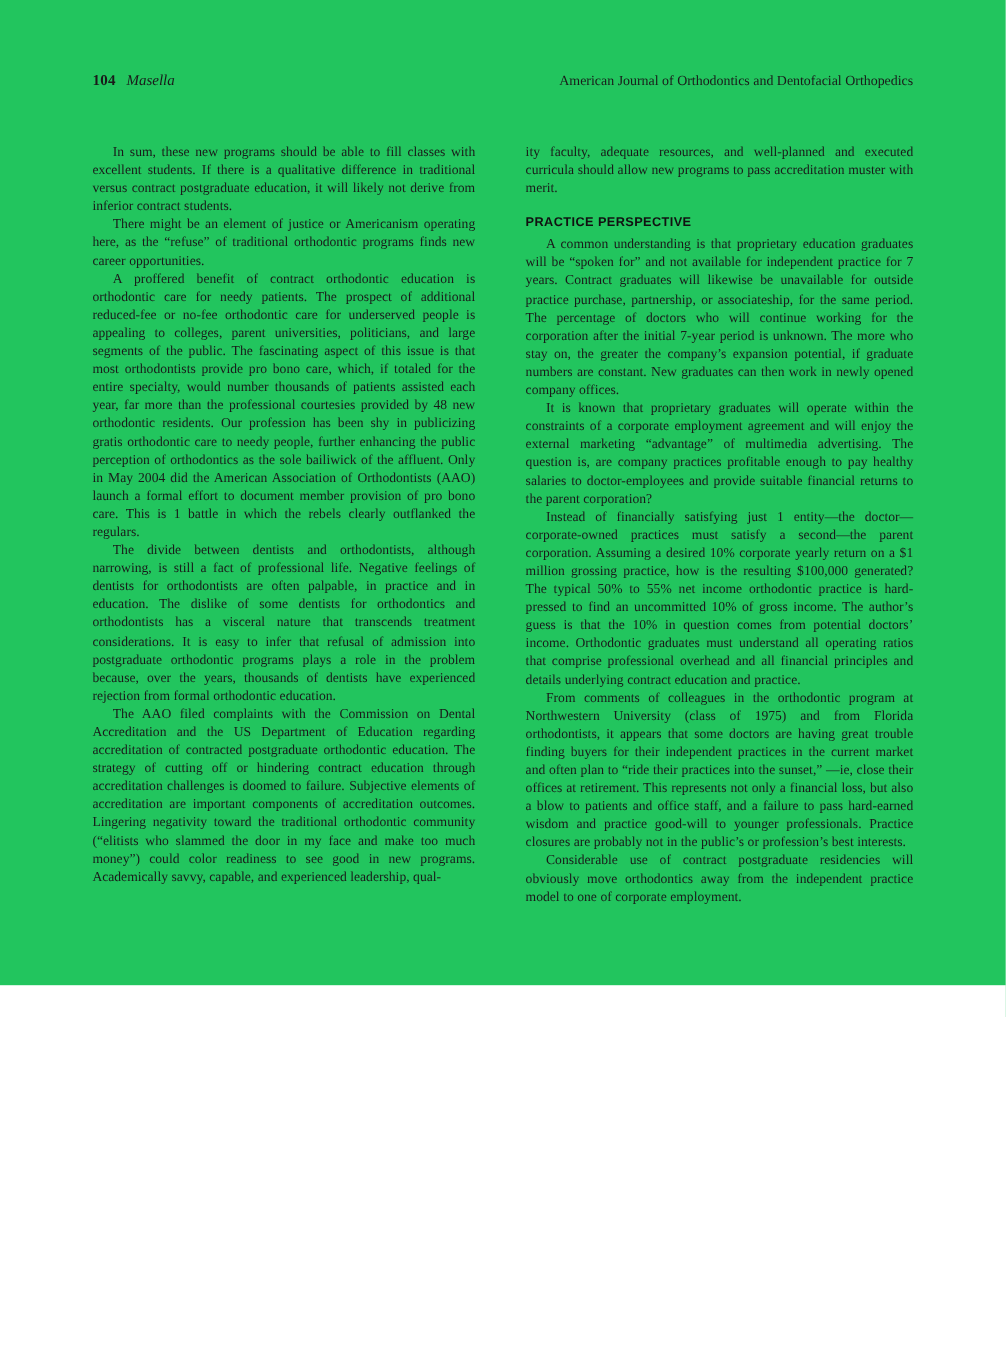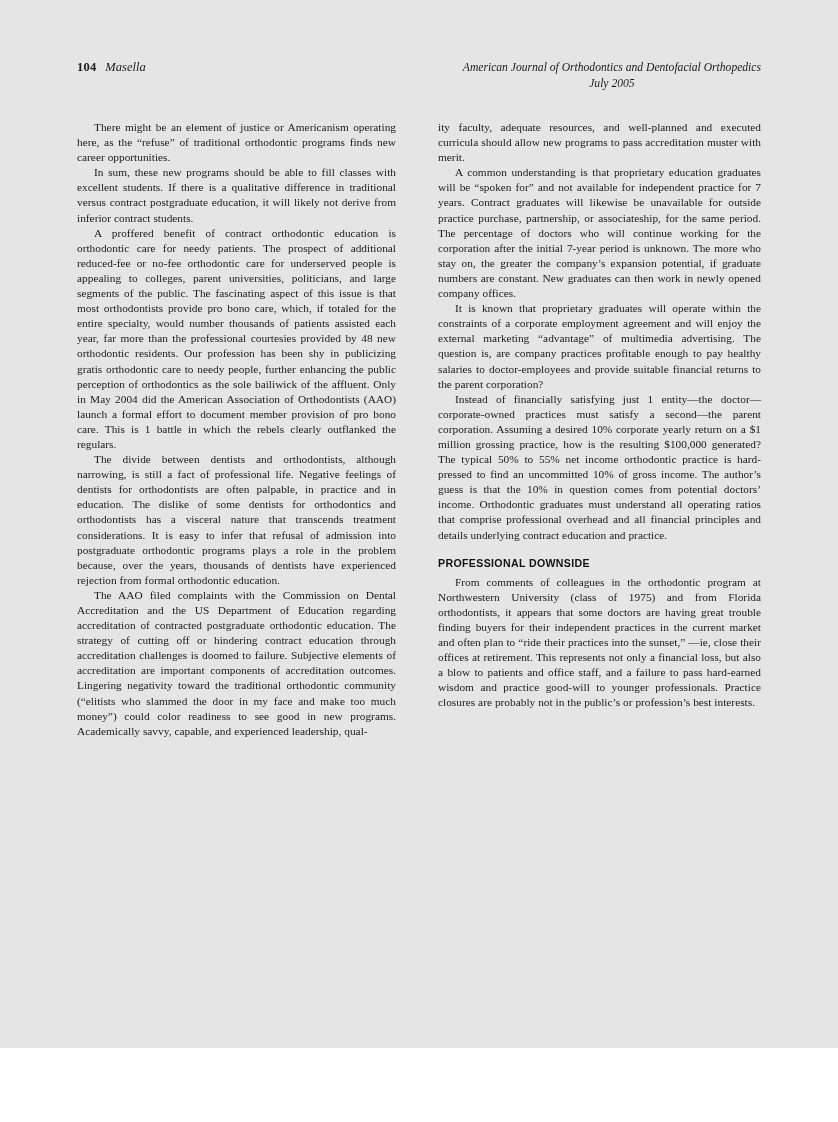--- a/index.html
+++ b/index.html
@@ -13,22 +13,22 @@
     position: relative;
     font-family: "Liberation Serif", "DejaVu Serif", serif;
     color: #1a1a1a;
     overflow: hidden;
   }
 
   .page {
     position: absolute;
     left: 0; top: 0;
     width: 838px;
-    height: 1048px;
-    background: #e5e5e5;
+    height: 821px;
+    background: #22c55e;
   }
 
   
   .running-head {
     position: absolute;
     left: 77px;
     top: 60px;
     width: 684px;
     display: flex;
     justify-content: space-between;
@@ -42,22 +42,21 @@
   .rh-left .folio {
     font-weight: bold;
     font-style: normal;
     letter-spacing: 0.2px;
   }
   .rh-left .author {
     font-style: italic;
     margin-left: 9px;
   }
   .rh-right {
-    text-align: center;
-    font-style: italic;
+    text-align: left;
     font-size: 11.6px;
     line-height: 1.42;
     white-space: nowrap;
   }
 
   
   .columns {
     position: absolute;
     left: 77px;
     top: 120px;
@@ -99,35 +98,35 @@
 <body>
 
 <div class="page">
 
   <div class="running-head">
     <div class="rh-left">
       <span class="folio">104</span><span class="author">Masella</span>
     </div>
     <div class="rh-right">
       <div>American Journal of Orthodontics and Dentofacial Orthopedics</div>
-      <div>July 2005</div>
     </div>
   </div>
 
   <div class="columns">
     <div class="col col-left" id="col-left">
+        <p class="body-text">In sum, these new programs should be able to fill classes with excellent students. If there is a qualitative difference in traditional versus contract postgraduate education, it will likely not derive from inferior contract students.</p>
         <p class="body-text">There might be an element of justice or Americanism operating here, as the “refuse” of traditional orthodontic programs finds new career opportunities.</p>
-        <p class="body-text">In sum, these new programs should be able to fill classes with excellent students. If there is a qualitative difference in traditional versus contract postgraduate education, it will likely not derive from inferior contract students.</p>
         <p class="body-text">A proffered benefit of contract orthodontic education is orthodontic care for needy patients. The prospect of additional reduced-fee or no-fee orthodontic care for underserved people is appealing to colleges, parent universities, politicians, and large segments of the public. The fascinating aspect of this issue is that most orthodontists provide pro bono care, which, if totaled for the entire specialty, would number thousands of patients assisted each year, far more than the professional courtesies provided by 48 new orthodontic residents. Our profession has been shy in publicizing gratis orthodontic care to needy people, further enhancing the public perception of orthodontics as the sole bailiwick of the affluent. Only in May 2004 did the American Association of Orthodontists (AAO) launch a formal effort to document member provision of pro bono care. This is 1 battle in which the rebels clearly outflanked the regulars.</p>
         <p class="body-text">The divide between dentists and orthodontists, although narrowing, is still a fact of professional life. Negative feelings of dentists for orthodontists are often palpable, in practice and in education. The dislike of some dentists for orthodontics and orthodontists has a visceral nature that transcends treatment considerations. It is easy to infer that refusal of admission into postgraduate orthodontic programs plays a role in the problem because, over the years, thousands of dentists have experienced rejection from formal orthodontic education.</p>
         <p class="body-text">The AAO filed complaints with the Commission on Dental Accreditation and the US Department of Education regarding accreditation of contracted postgraduate orthodontic education. The strategy of cutting off or hindering contract education through accreditation challenges is doomed to failure. Subjective elements of accreditation are important components of accreditation outcomes. Lingering negativity toward the traditional orthodontic community (“elitists who slammed the door in my face and make too much money”) could color readiness to see good in new programs. Academically savvy, capable, and experienced leadership, qual-</p>
       </div>
     <div class="col col-right" id="col-right">
         <p class="body-text noindent">ity faculty, adequate resources, and well-planned and executed curricula should allow new programs to pass accreditation muster with merit.</p>
+        <h2 class="section-head">PRACTICE PERSPECTIVE</h2>
         <p class="body-text">A common understanding is that proprietary education graduates will be “spoken for” and not available for independent practice for 7 years. Contract graduates will likewise be unavailable for outside practice purchase, partnership, or associateship, for the same period. The percentage of doctors who will continue working for the corporation after the initial 7-year period is unknown. The more who stay on, the greater the company’s expansion potential, if graduate numbers are constant. New graduates can then work in newly opened company offices.</p>
         <p class="body-text">It is known that proprietary graduates will operate within the constraints of a corporate employment agreement and will enjoy the external marketing “advantage” of multimedia advertising. The question is, are company practices profitable enough to pay healthy salaries to doctor-employees and provide suitable financial returns to the parent corporation?</p>
         <p class="body-text">Instead of financially satisfying just 1 entity—the doctor—corporate-owned practices must satisfy a second—the parent corporation. Assuming a desired 10% corporate yearly return on a $1 million grossing practice, how is the resulting $100,000 generated? The typical 50% to 55% net income orthodontic practice is hard-pressed to find an uncommitted 10% of gross income. The author’s guess is that the 10% in question comes from potential doctors’ income. Orthodontic graduates must understand all operating ratios that comprise professional overhead and all financial principles and details underlying contract education and practice.</p>
-        <h2 class="section-head">PROFESSIONAL DOWNSIDE</h2>
         <p class="body-text">From comments of colleagues in the orthodontic program at Northwestern University (class of 1975) and from Florida orthodontists, it appears that some doctors are having great trouble finding buyers for their independent practices in the current market and often plan to “ride their practices into the sunset,” —ie, close their offices at retirement. This represents not only a financial loss, but also a blow to patients and office staff, and a failure to pass hard-earned wisdom and practice good-will to younger professionals. Practice closures are probably not in the public’s or profession’s best interests.</p>
+        <p class="body-text">Considerable use of contract postgraduate residencies will obviously move orthodontics away from the independent practice model to one of corporate employment.</p>
       </div>
   </div>
 
 </div>
 
 </body></html>

